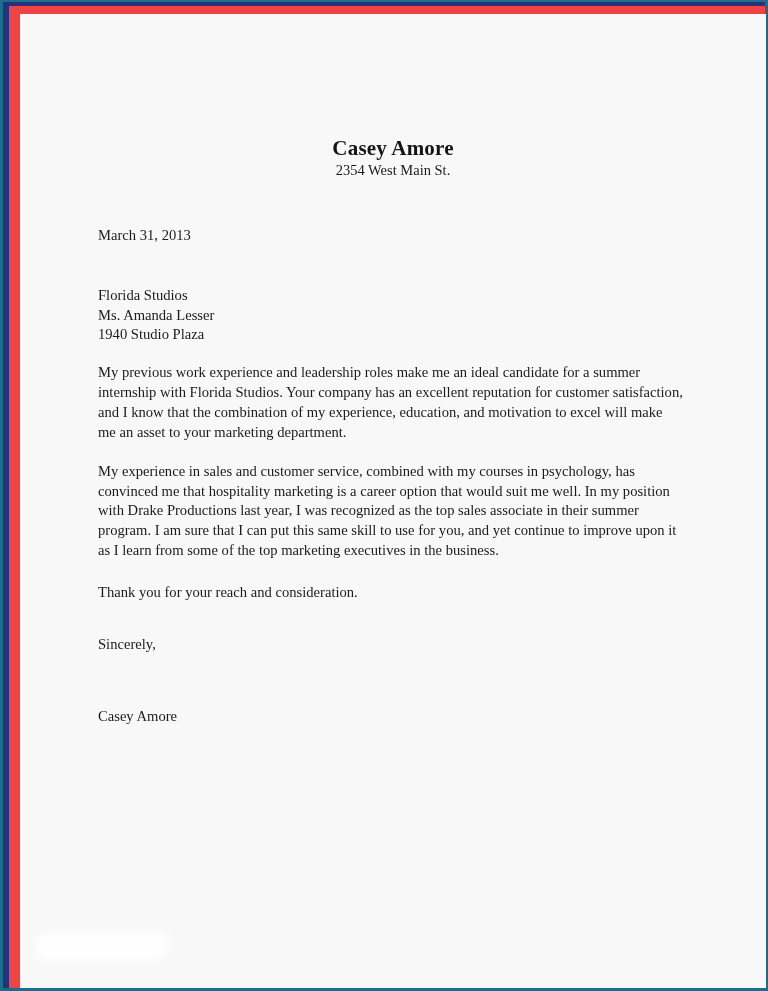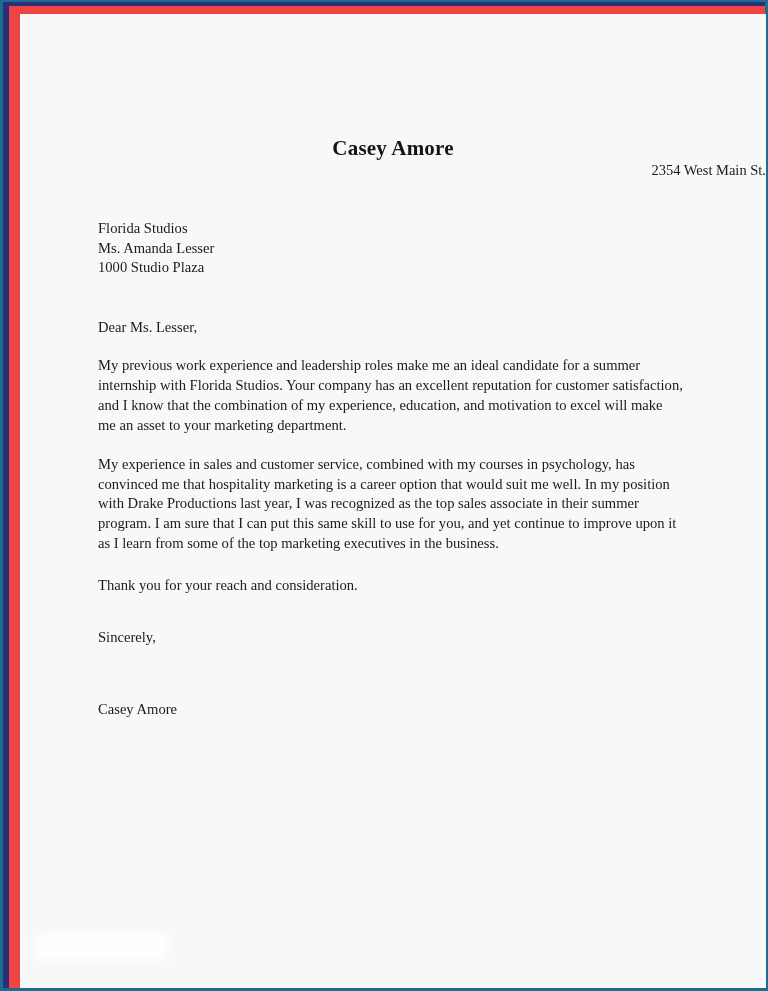--- a/index.html
+++ b/index.html
@@ -55,21 +55,20 @@
     font-weight: bold;
     letter-spacing: 0.2px;
     color: #141414;
     line-height: 1.18;
   }
   .letterhead-line {
     font-size: 14.5px;
     color: #1b1b1b;
     line-height: 1.28;
     white-space: pre;
-    text-align: right;
   }
 
   
   .letter-body {
     margin-left: 78px;
     width: 585px;
     color: #1b1b1b;
     font-size: 14.6px;
     line-height: 1.36;
   }
@@ -112,28 +111,28 @@
 
       <div id="page">
 
         <div class="letterhead">
           <div class="letterhead-name">Casey Amore</div>
           <div class="letterhead-line">2354 West Main St.</div>
         </div>
 
         <div class="letter-body">
 
+          <div class="date-line">March 31, 2013</div>
 
           <div class="recipient">
             <div>Florida Studios</div>
             <div>Ms. Amanda Lesser</div>
-            <div>1000 Studio Plaza</div>
+            <div>1940 Studio Plaza</div>
           </div>
 
-          <div class="salutation">Dear Ms. Lesser,</div>
 
           <p class="para">My previous work experience and leadership roles make me an ideal candidate for a summer internship with Florida Studios. Your company has an excellent reputation for customer satisfaction, and I know that the combination of my experience, education, and motivation to excel will make me an asset to your marketing department.</p>
 
           <p class="para">My experience in sales and customer service, combined with my courses in psychology, has convinced me that hospitality marketing is a career option that would suit me well.  In my position with Drake Productions last year, I was recognized as the top sales associate in their summer program.  I am sure that I can put this same skill to use for you, and yet continue to improve upon it as I learn from some of the top marketing executives in the business.</p>
 
 
           <div class="closing-thanks">Thank you for your reach and consideration.</div>
 
           <div class="closing-sincerely">Sincerely,</div>
 

